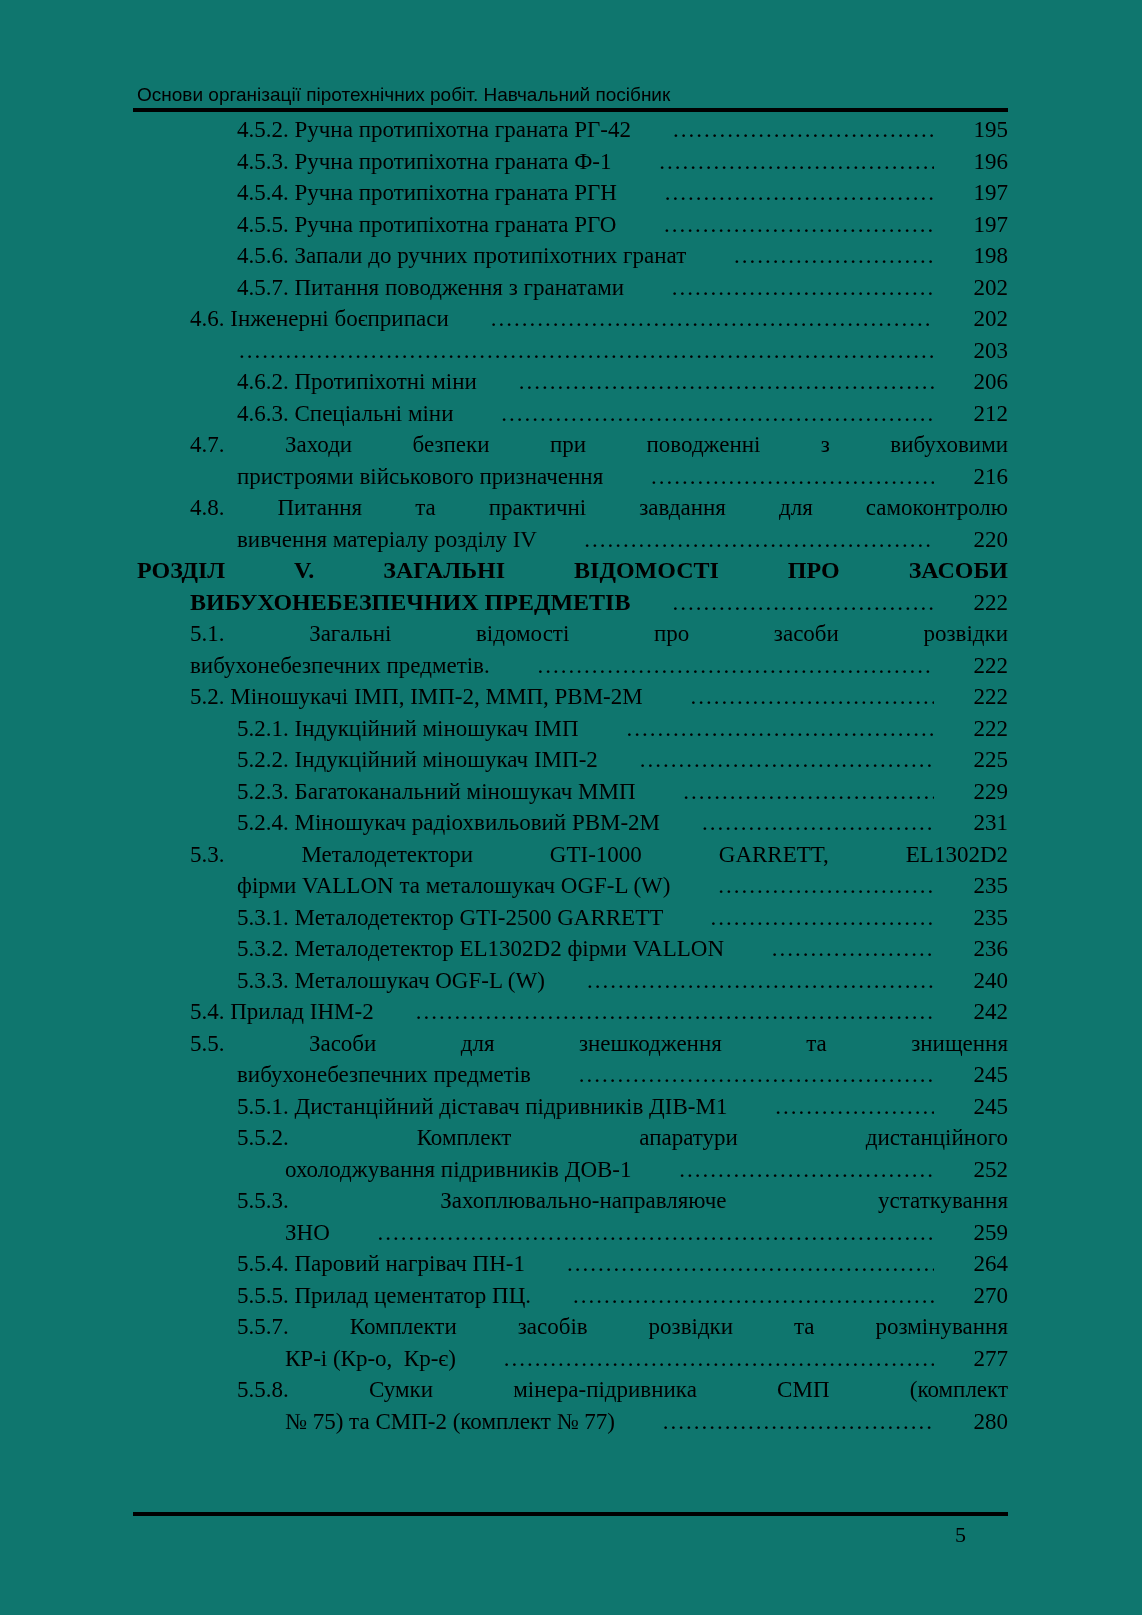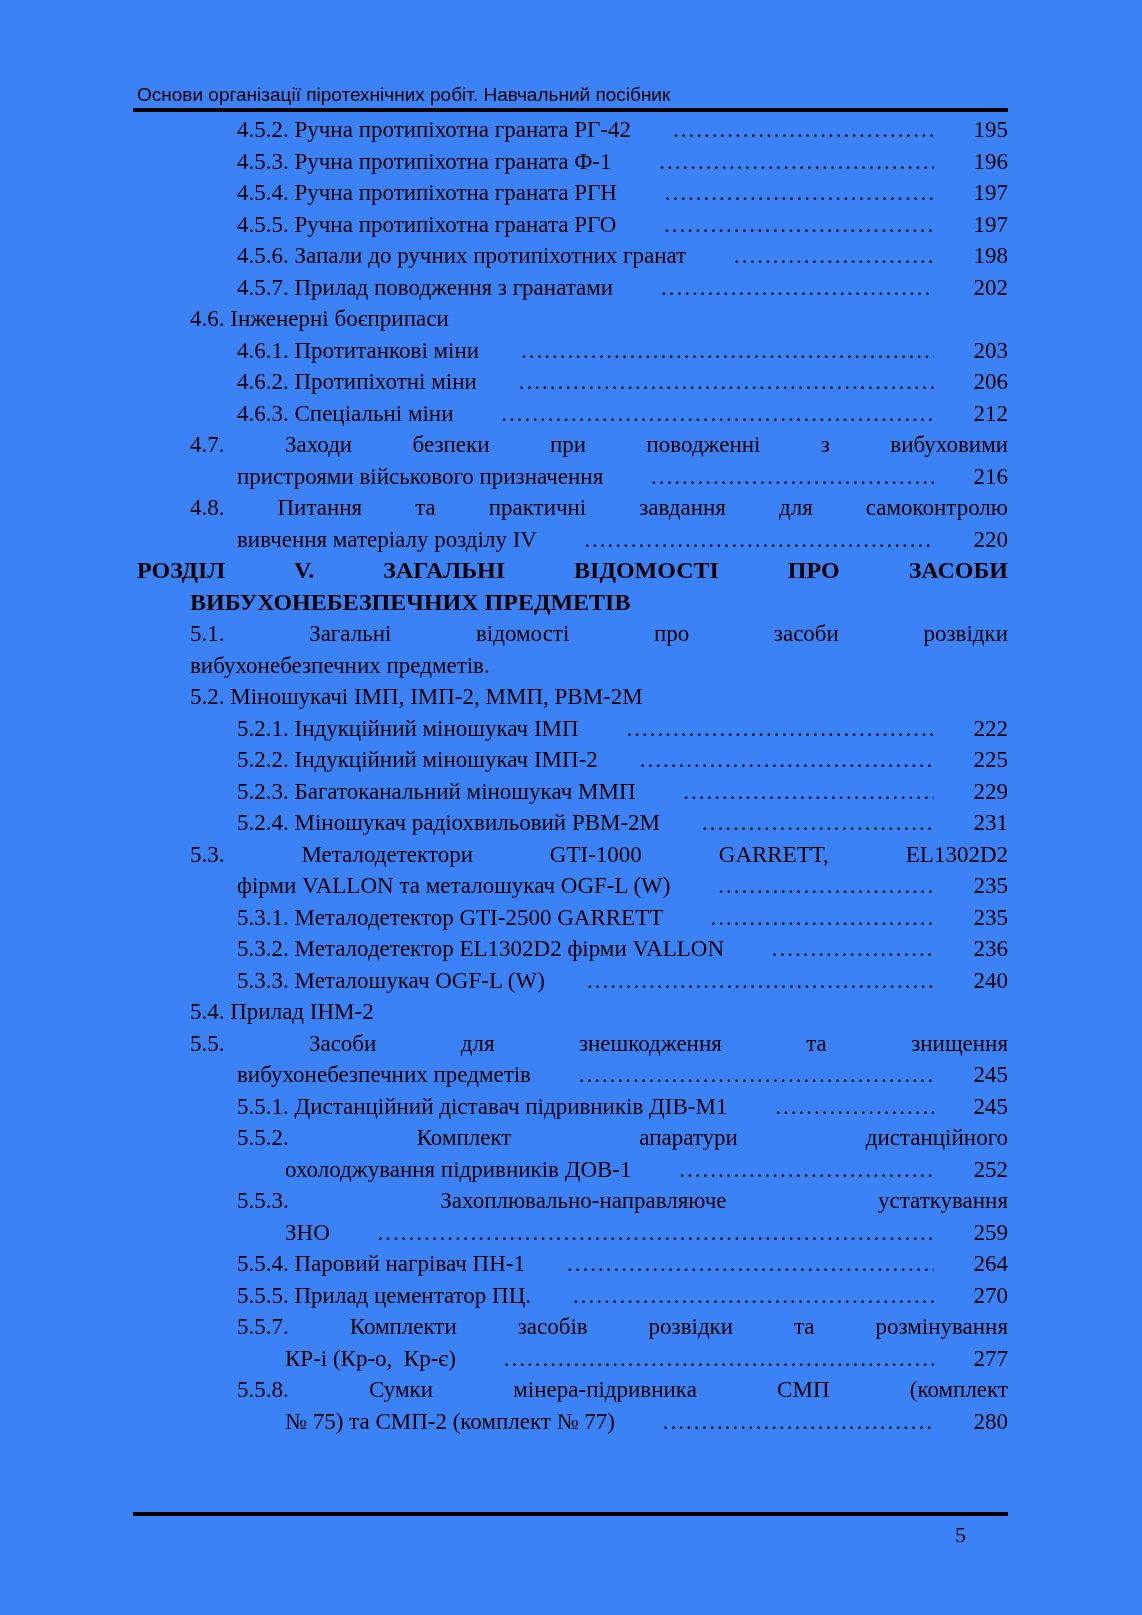--- a/index.html
+++ b/index.html
@@ -1,18 +1,18 @@
 <!DOCTYPE html>
 <html><head>
 <meta charset="utf-8">
 <style>
   html,body { margin:0; padding:0; background:#e8e8e8; }
   .page {
     position:relative; width:1142px; height:1615px;
-    background:#3b82f6; color:#000;
+    background:#0f766e; color:#000;
     font-family:"Liberation Serif", serif;
     overflow:hidden;
   }
   .running-header {
     position:absolute; left:137px; top:84px; width:871px;
     font-family:"Liberation Sans", sans-serif;
     font-size:19px; line-height:22px; color:#000;
   }
   .header-rule {
     position:absolute; left:133px; top:108px; width:875px; height:4px;
@@ -21,21 +21,21 @@
   .toc {
     position:absolute; left:137px; top:114px; width:871px;
     font-size:23px;
   }
   .line {
     height:31.5px; line-height:31.5px; overflow:hidden;
     white-space:nowrap;
   }
   .line.wrap { white-space:normal; }
   .ind0 { padding-left:0; }
-  .ind1 { padding-left:53px;flex-direction:column; }
+  .ind1 { padding-left:53px; }
   .ind2 { padding-left:100px; }
   .ind3 { padding-left:148px; }
   .justify { text-align:justify; white-space:normal; }
   .justify::after { content:""; display:inline-block; width:100%; height:0; }
   .leaderline { display:flex; align-items:baseline;gap:40px; }
   .leaderline .txt { flex:0 0 auto; white-space:pre; }
   .dots {
     flex:1 1 auto; overflow:hidden; white-space:nowrap;
     letter-spacing:2px; padding-left:2px;
     font-weight:normal;
@@ -84,31 +84,30 @@
         <span class="txt">4.5.5. Ручна протипіхотна граната РГО </span>
         <span class="dots"></span>
         <span class="pg">197</span>
       </div>
       <div class="line ind2 leaderline">
         <span class="txt">4.5.6. Запали до ручних протипіхотних гранат </span>
         <span class="dots"></span>
         <span class="pg">198</span>
       </div>
       <div class="line ind2 leaderline">
-        <span class="txt">4.5.7. Прилад поводження з гранатами </span>
+        <span class="txt">4.5.7. Питання поводження з гранатами </span>
         <span class="dots"></span>
         <span class="pg">202</span>
       </div>
       <div class="line ind1 leaderline">
         <span class="txt">4.6. Інженерні боєприпаси</span>
         <span class="dots"></span>
         <span class="pg">202</span>
       </div>
       <div class="line ind2 leaderline">
-        <span class="txt">4.6.1. Протитанкові міни</span>
         <span class="dots"></span>
         <span class="pg">203</span>
       </div>
       <div class="line ind2 leaderline">
         <span class="txt">4.6.2. Протипіхотні міни</span>
         <span class="dots"></span>
         <span class="pg">206</span>
       </div>
       <div class="line ind2 leaderline">
         <span class="txt">4.6.3. Спеціальні міни </span>

